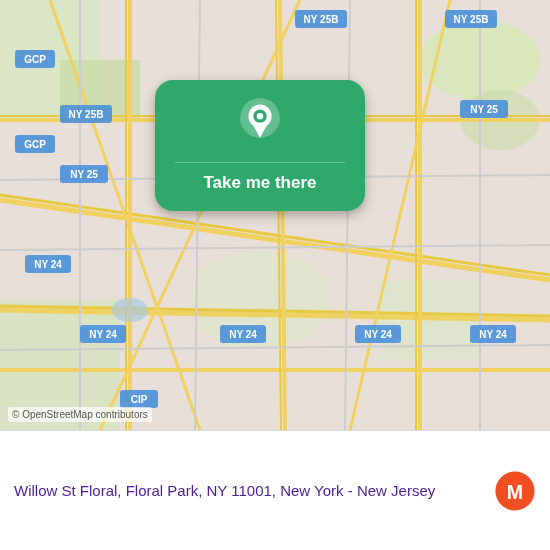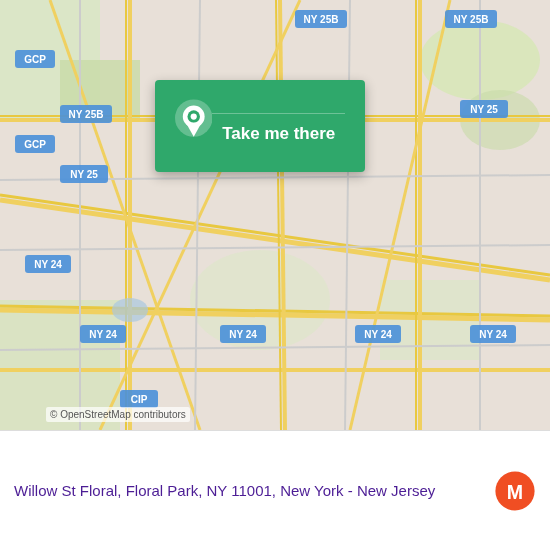--- a/index.html
+++ b/index.html
@@ -28,23 +28,23 @@
       top: 0; left: 0;
     }
 
     
     #location-card {
       position: absolute;
       top: 80px;
       left: 155px;
       width: 210px;
       background-color: #2fa86b;
-      border-radius: 4px;
-      display: flex;
-      flex-direction: row;
+      border-radius: 18px;
+      display: flex;
+      flex-direction: column;
       align-items: center;
       padding: 18px 20px 14px 20px;
       box-shadow: 0 4px 12px rgba(0,0,0,0.3);
     }
 
     #pin-icon {
       width: 48px;
       height: 48px;
       margin-bottom: 12px;
     }
@@ -195,21 +195,21 @@
     <svg id="pin-icon" viewBox="0 0 48 58" xmlns="http://www.w3.org/2000/svg">
       <circle cx="24" cy="24" r="24" fill="white" opacity="0.25"></circle>
       <circle cx="24" cy="22" r="14" fill="white"></circle>
       <circle cx="24" cy="22" r="8" fill="#2fa86b"></circle>
       <polygon points="24,48 14,30 34,30" fill="white"></polygon>
       <circle cx="24" cy="22" r="4" fill="white"></circle>
     </svg>
     <button id="take-me-there-btn">Take me there</button>
   </div>
 
-  <div style="position:absolute; bottom:8px; left:8px; font-size:10px; color:#555; background:rgba(255,255,255,0.7); padding:2px 4px; border-radius:2px;margin-left:38px;">© OpenStreetMap contributors</div>
+  <div style="position:absolute; bottom:8px; left:8px; font-size:10px; color:#555; background:rgba(255,255,255,0.7); padding:2px 4px; border-radius:2px;">© OpenStreetMap contributors</div>
 </div>
 
 <div id="bottom-bar">
   <div id="location-details">
     <div id="location-text">Willow St Floral, Floral Park, NY 11001, New York - New Jersey</div>
 
     <div id="moovit-logo">
       <svg class="moovit-icon" viewBox="0 0 60 60" xmlns="http://www.w3.org/2000/svg">
 
         <circle cx="30" cy="30" r="28" fill="#f04e23"></circle>

